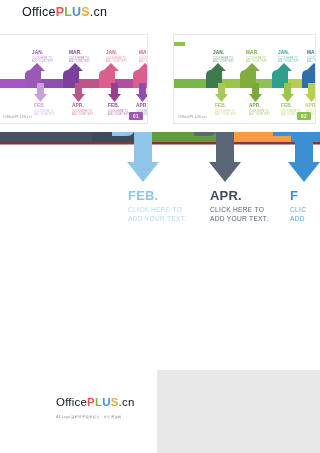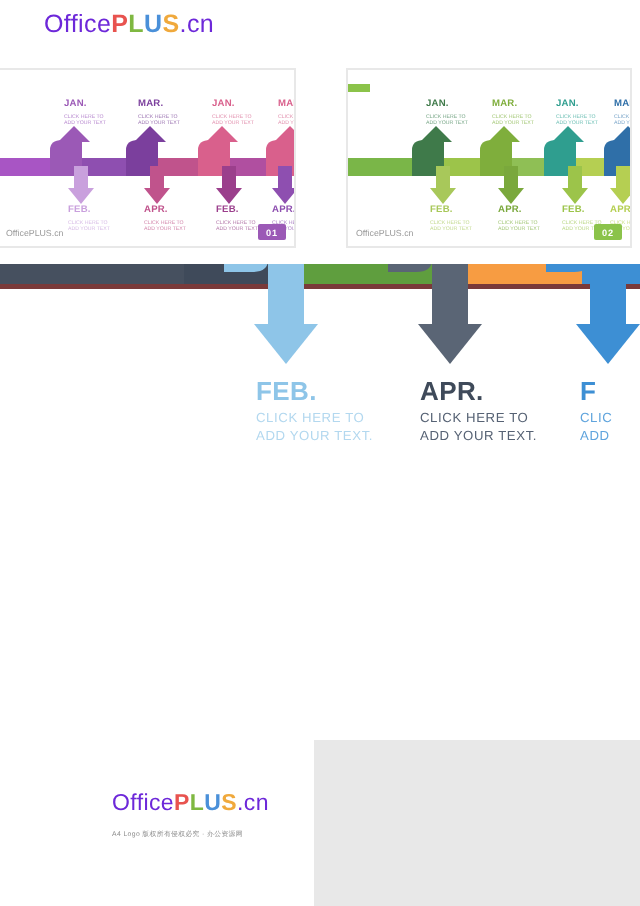--- a/index.html
+++ b/index.html
@@ -41,21 +41,21 @@
   .tc-bot .m { font-size: 4.8px; font-weight: bold; line-height: 5.5px; letter-spacing: 0.1px; }
   .tc-bot .s { font-size: 2.6px; line-height: 3.4px; margin-top: 1px; white-space: nowrap; }
 
   
   .footer { position: absolute; left: 0; top: 370px; width: 320px; height: 83px; background: #ffffff; }
   .footer-grey { position: absolute; left: 157px; top: 0; width: 163px; height: 83px; background: #e8e8e8; }
   .footer-logo { position: absolute; left: 56px; top: 26px; font-size: 11.5px; letter-spacing: 0.2px; white-space: nowrap; }
   .footer-note { position: absolute; left: 56px; top: 45px; font-size: 3.4px; color: #8d8d8d; letter-spacing: 0.2px; white-space: nowrap; }
 
   
-  .lg-grey { color: #6d28d9; }
+  .lg-grey { color: #0f172a; }
   .lg-p { color: #e8534f; font-weight: bold; }
   .lg-l { color: #7fb841; font-weight: bold; }
   .lg-u { color: #4a90d9; font-weight: bold; }
   .lg-s { color: #f0a93c; font-weight: bold; }
 </style>
 </head>
 <body>
 
 <div class="page">
 

